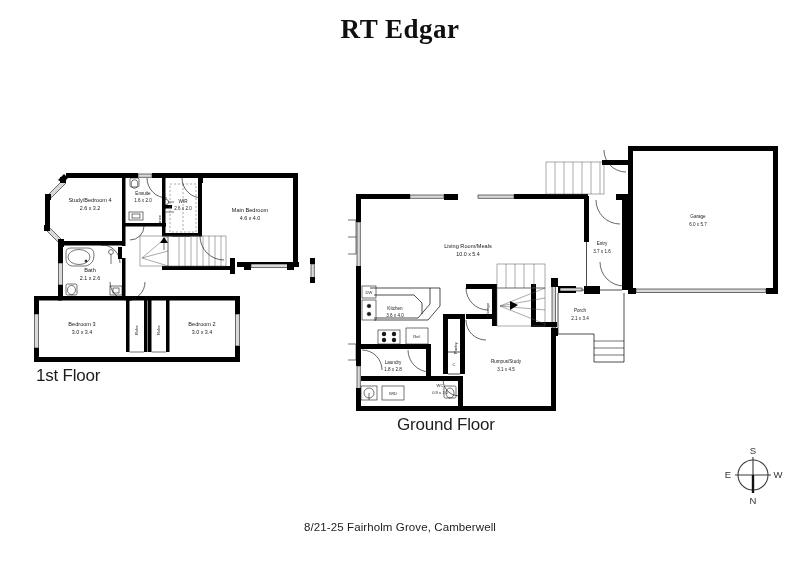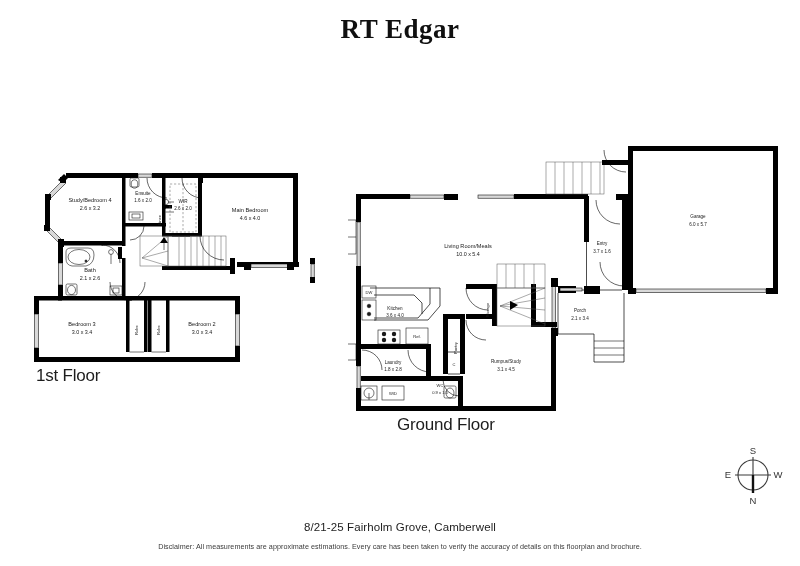--- a/index.html
+++ b/index.html
@@ -429,15 +429,14 @@
     <line x1="37" y1="15" x2="37" y2="51" stroke="#3a3a3a" stroke-width="1.1"></line>
     <line x1="19" y1="33" x2="55" y2="33" stroke="#3a3a3a" stroke-width="1.1"></line>
     <line x1="37" y1="33" x2="37" y2="51" stroke="#111" stroke-width="2.4"></line>
     <text x="37" y="12" text-anchor="middle">S</text>
     <text x="37" y="62" text-anchor="middle">N</text>
     <text x="12" y="36" text-anchor="middle">E</text>
     <text x="62" y="36" text-anchor="middle">W</text>
   </svg>
 
   <div class="addr">8/21-25 Fairholm Grove, Camberwell</div>
-  <div class="disclaimer">Disclaimer: All measurements are approximate estimations. Every care has been taken to verify the accuracy of details on this floorplan and brochure.</div>
 
 </div>
 
 </body></html>

